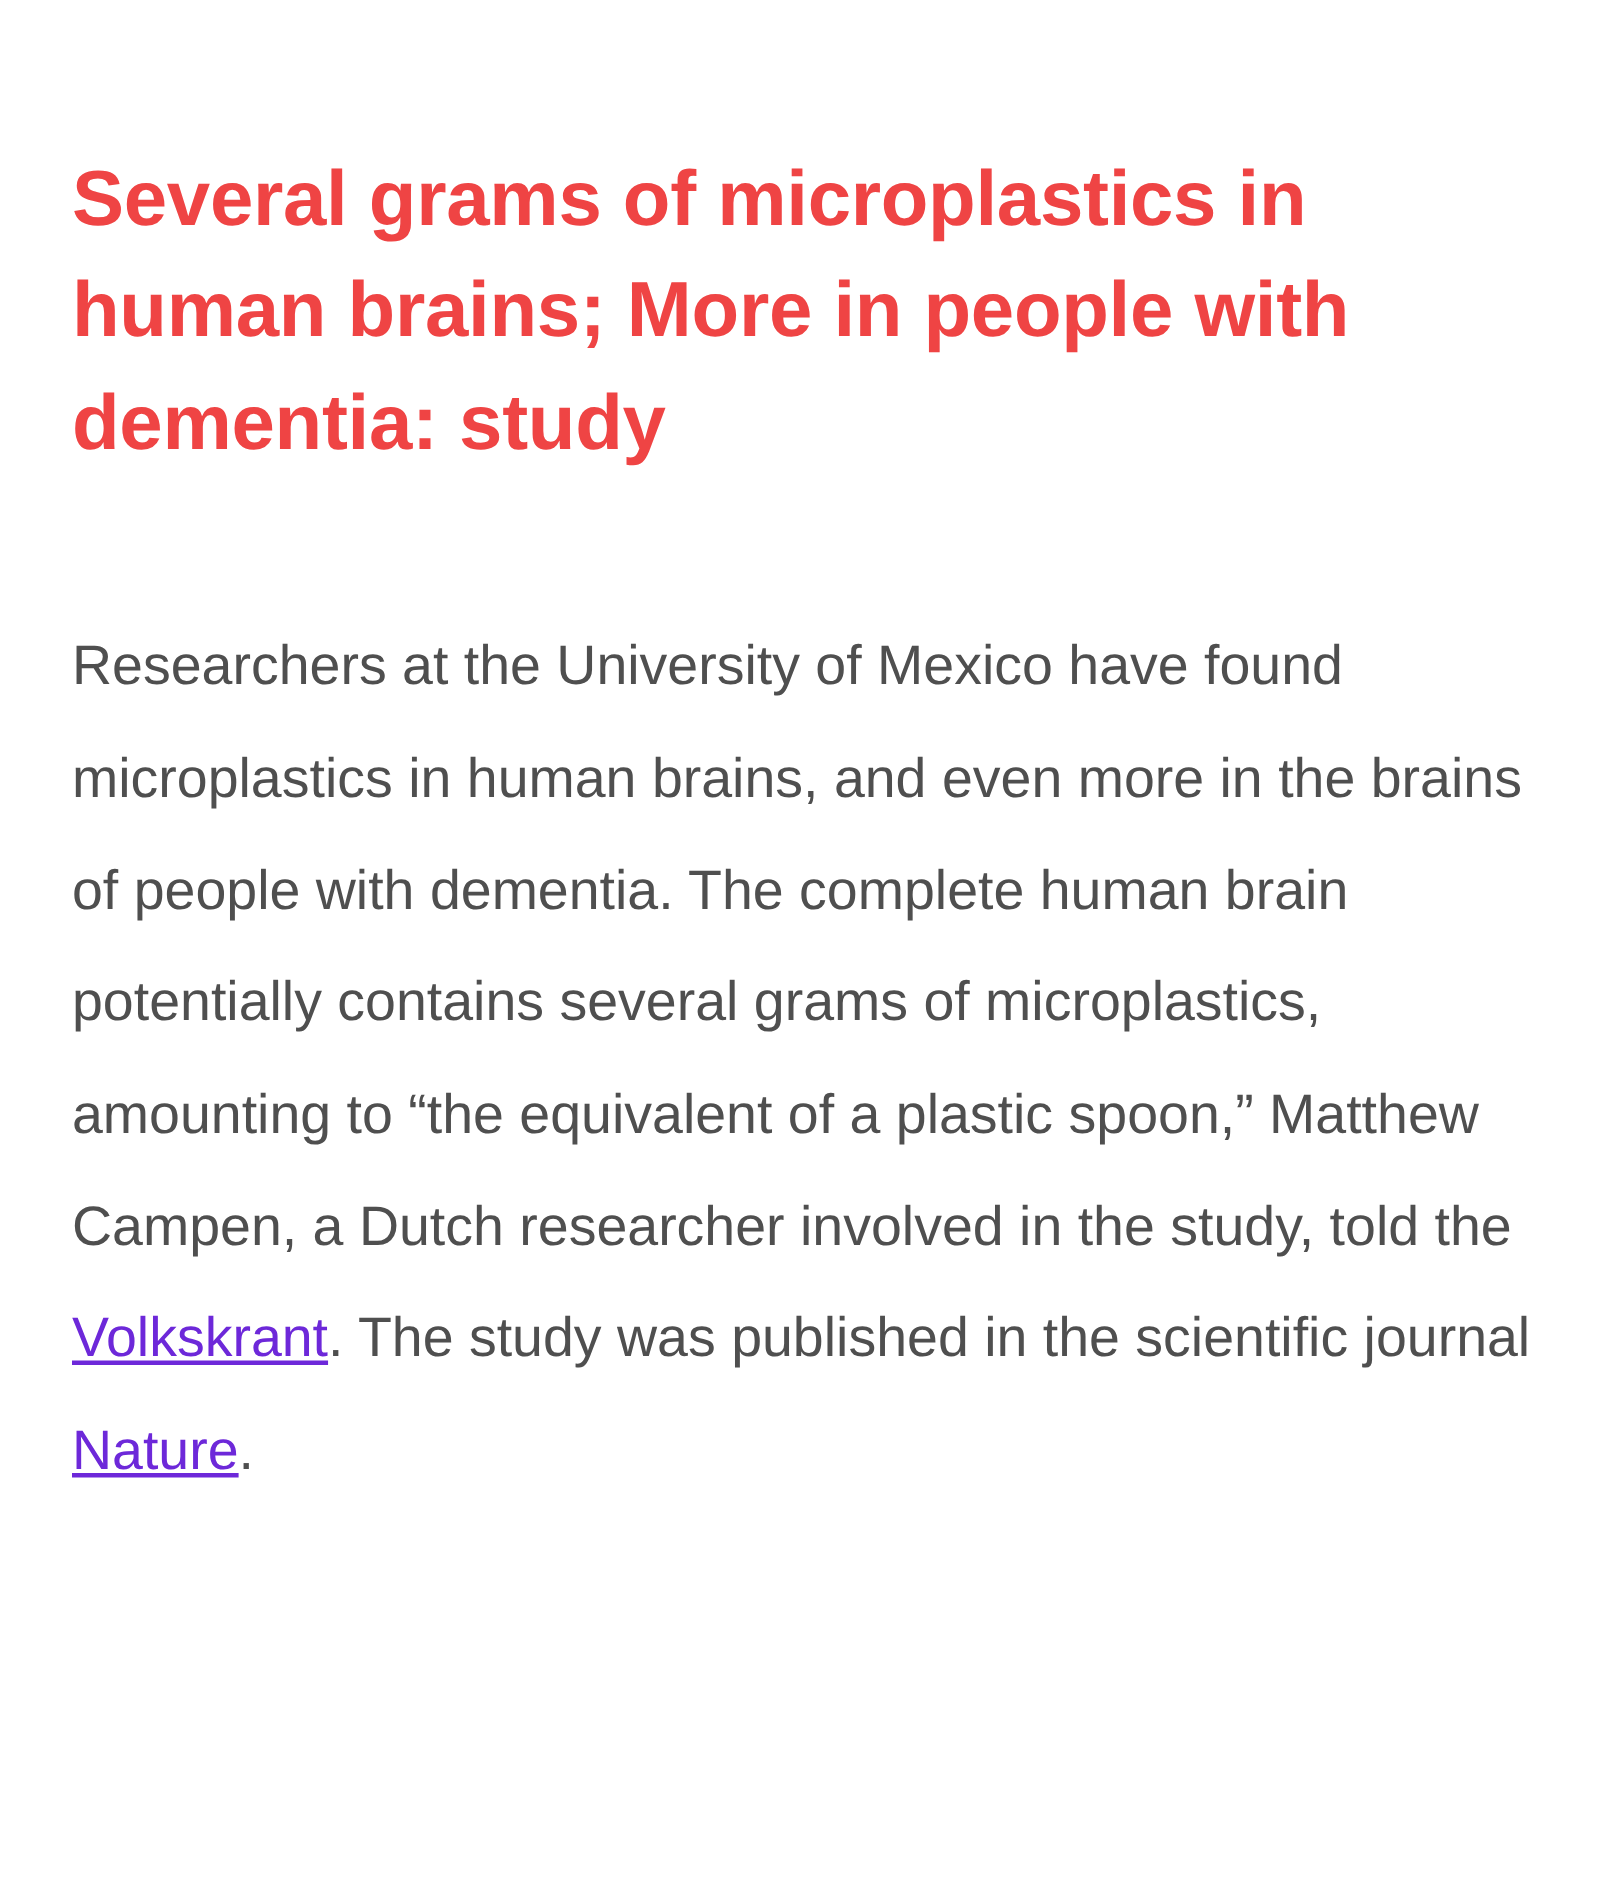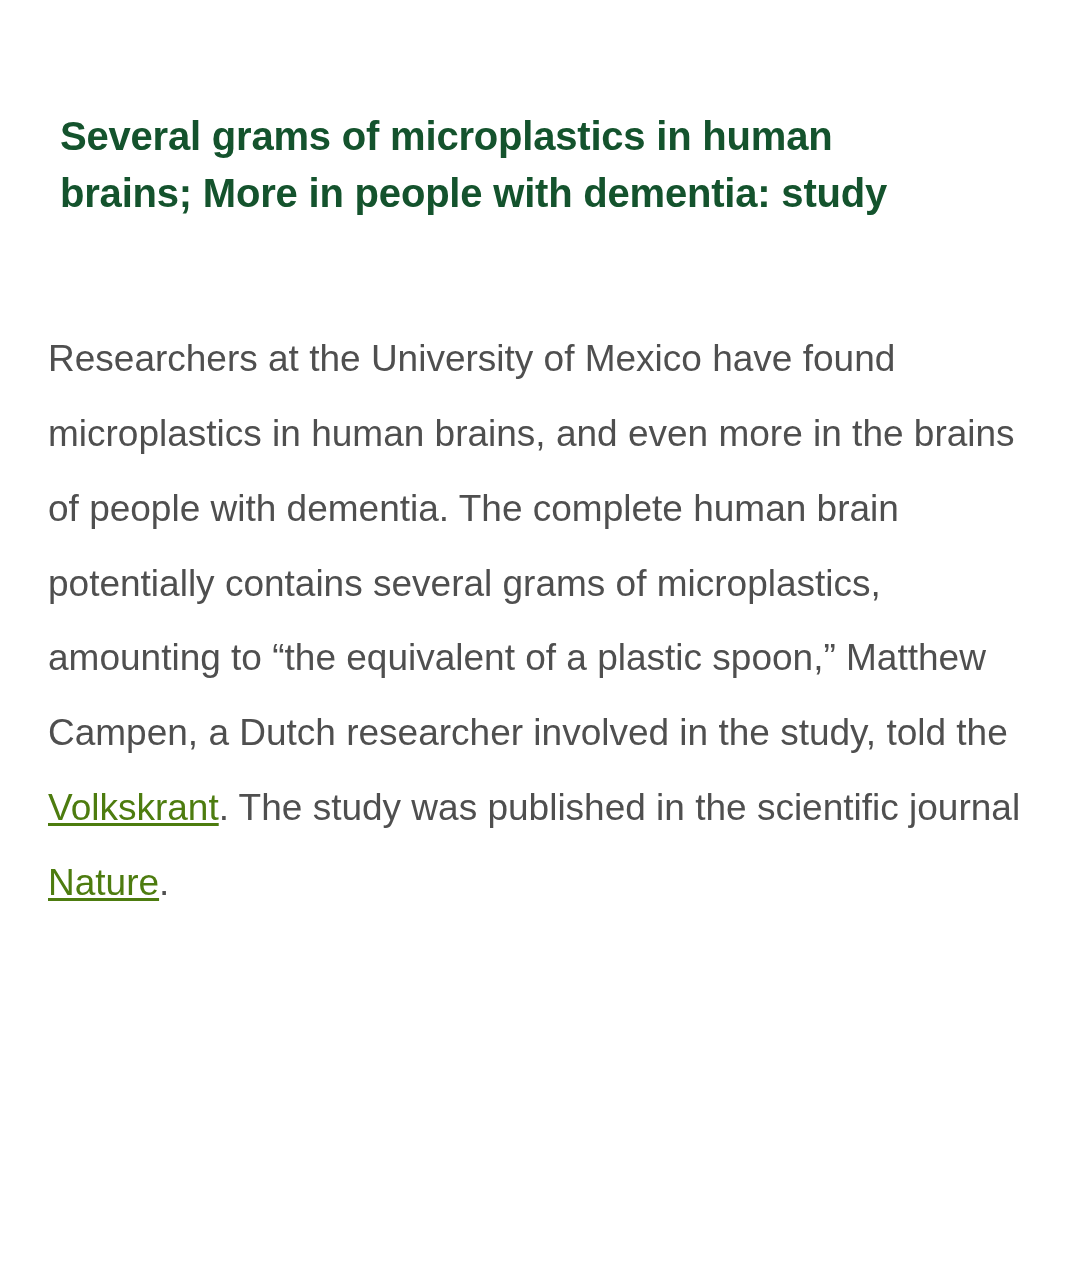--- a/index.html
+++ b/index.html
@@ -11,39 +11,39 @@
     width: 1076px;
     height: 1263px;
     font-family: "Liberation Sans", sans-serif;
     -webkit-font-smoothing: antialiased;
   }
   .article {
     padding: 96px 48px 0 48px;
     box-sizing: border-box;
   }
   .headline {
-    margin: 12px;
-    font-size: 40px;
+    margin: 0;
+    font-size: 52px;
     line-height: 1.43;
     font-weight: bold;
-    color: #14532d;
+    color: #ef4444;
     letter-spacing: -0.2px;
     max-width: 900px;
   }
   .body-text {
     margin: 0;
     padding-top: 88px;
     font-size: 37px;
     line-height: 2.02;
     color: #4f4f4f;
     font-weight: normal;
     max-width: 975px;
   }
   .body-text a {
-    color: #4d7c0f;
+    color: #6d28d9;
     text-decoration: underline;
     text-underline-offset: 3px;
   }
 </style>
 </head>
 <body>
 
 <div class="article">
   <h1 class="headline">Several grams of microplastics in human brains; More in people with dementia: study</h1>
 

